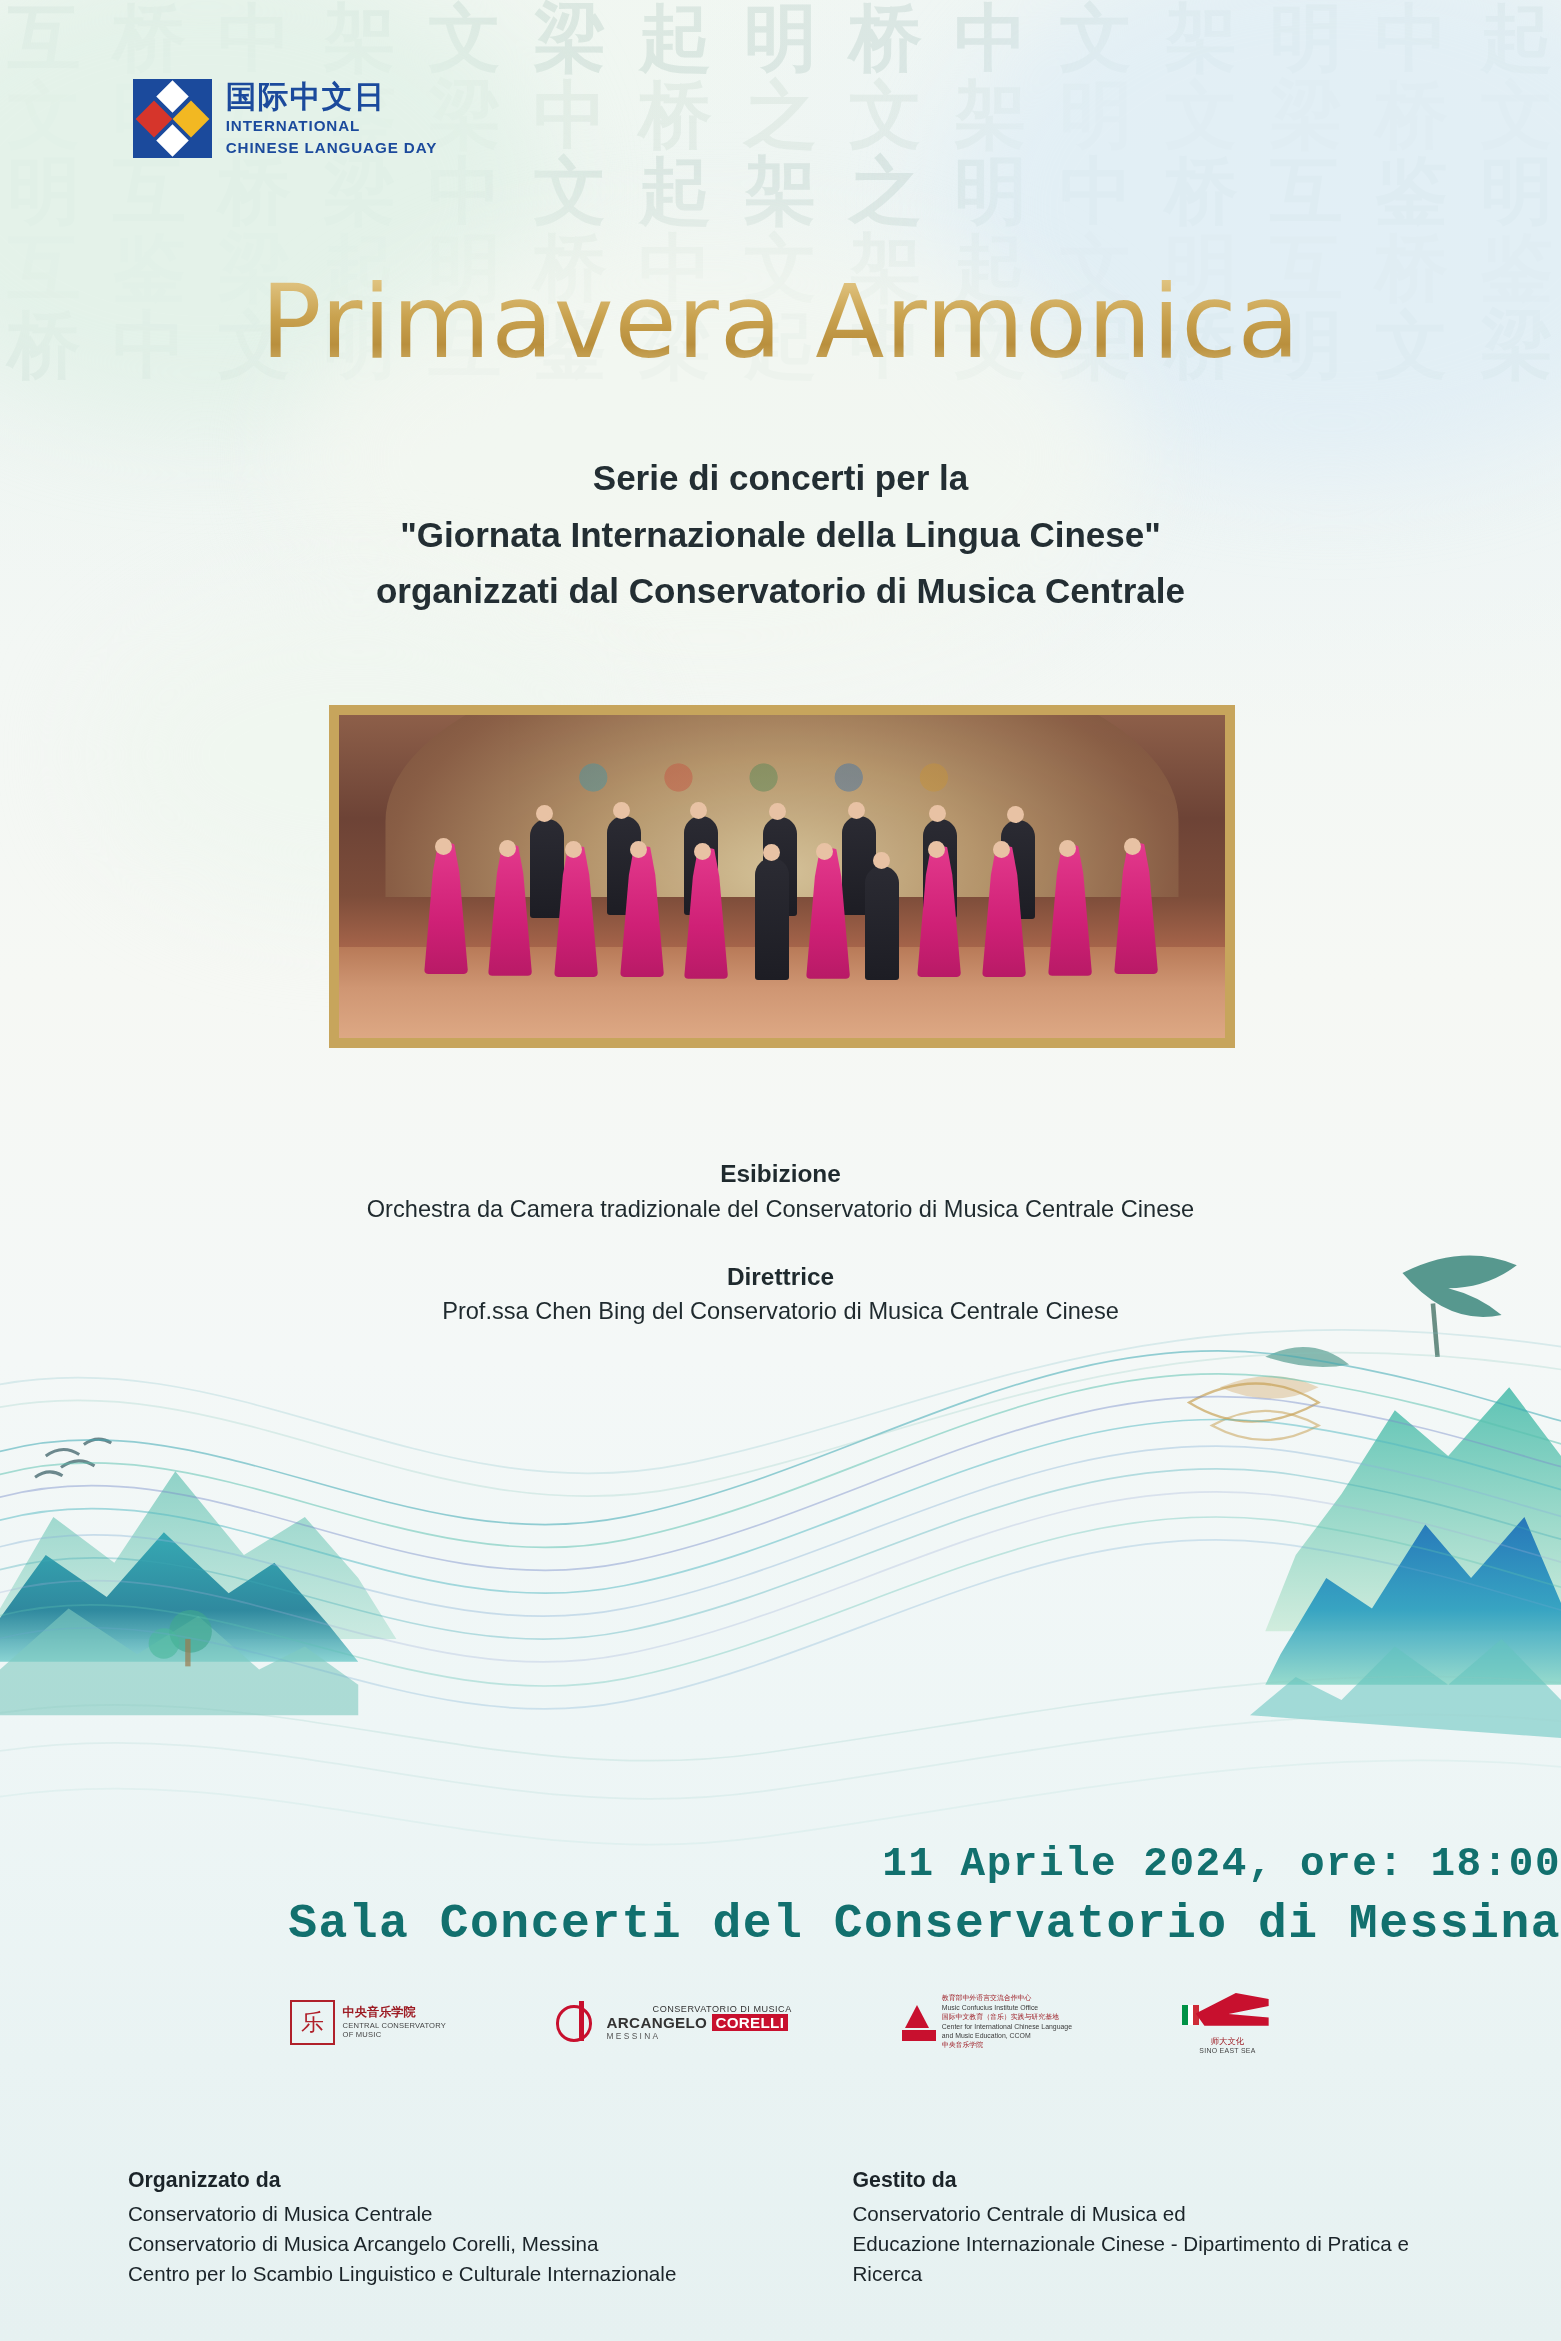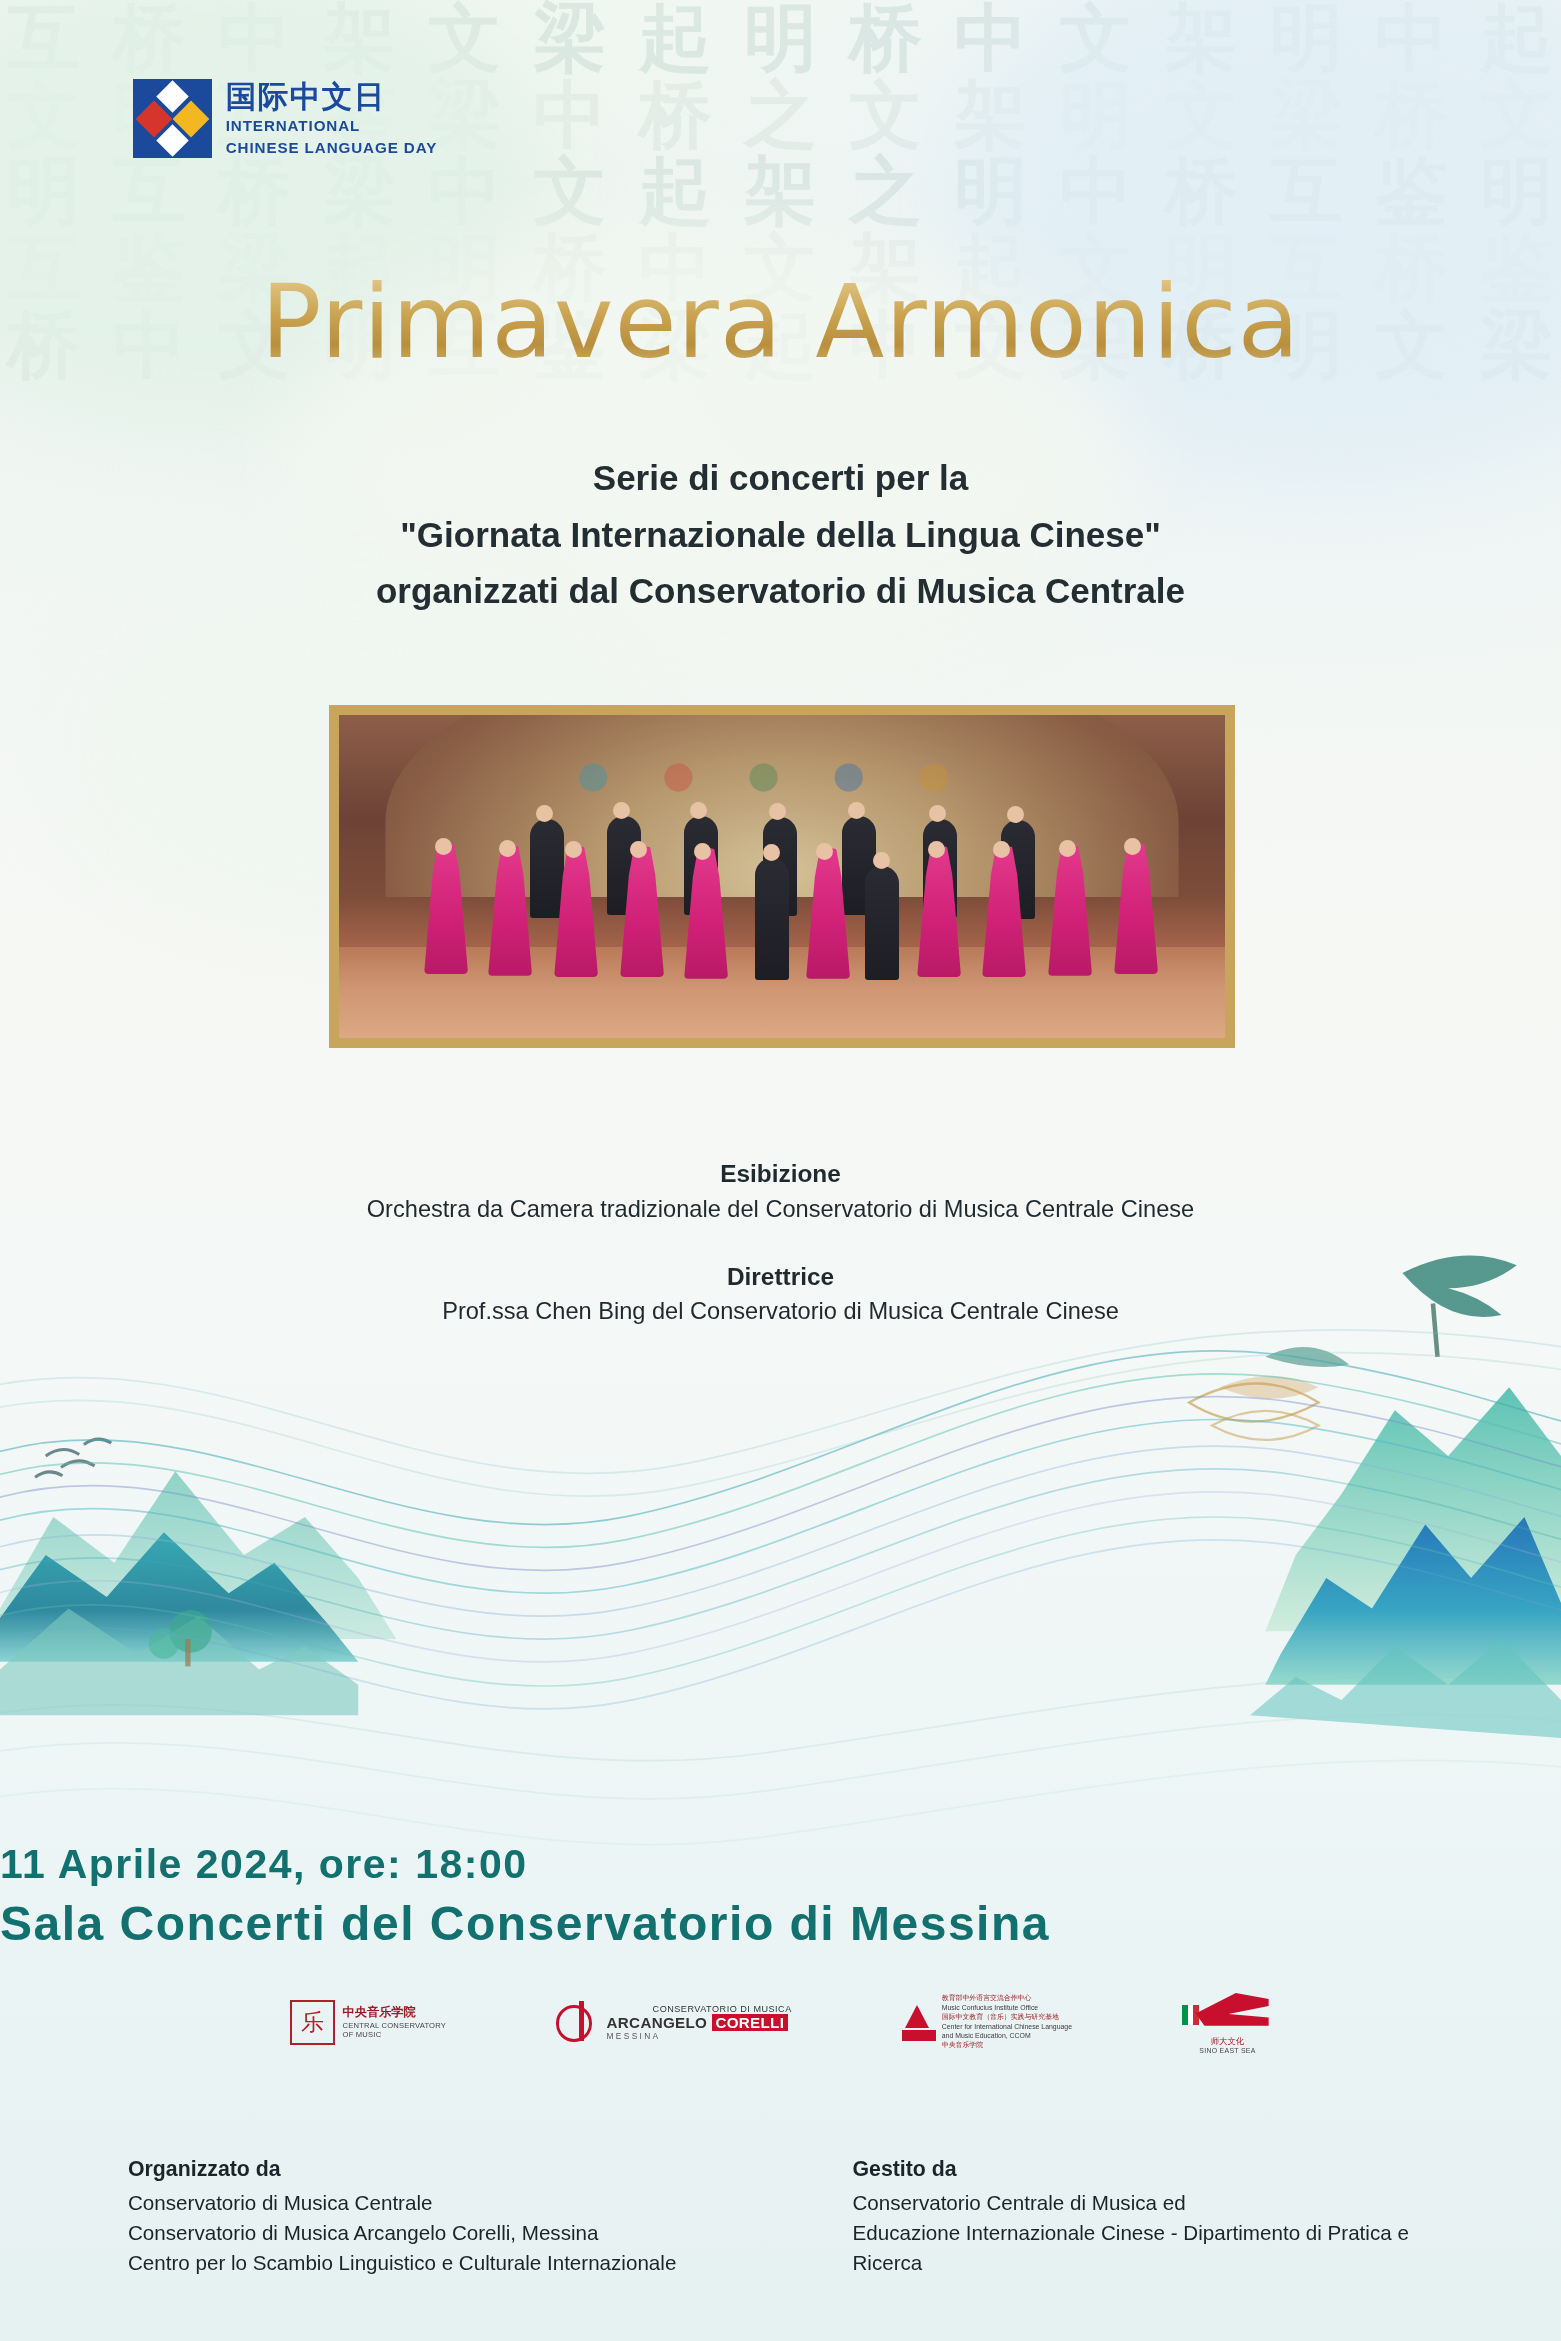--- a/index.html
+++ b/index.html
@@ -229,23 +229,23 @@
   .credits .gap { height: 40px; }
 
   
   .art { position: absolute; left: 0; top: 1029px; width: 1561px; height: 953px; pointer-events: none; }
 
   
   .event-info {
     position: absolute;
     left: 0; right: 0;
     top: 1837px;
-    text-align: left;
+    text-align: right;
     color: #12706e;
-    font-family: Liberation Sans, sans-serif;
+    font-family: Liberation Mono, monospace;
     font-weight: 700;
     letter-spacing: 1.5px;
   }
   .event-info .date { font-size: 41px; line-height: 1.35; }
   .event-info .venue { font-size: 48px; line-height: 1.35; }
 
   
   .sponsors {
     position: absolute;
     left: 290px; top: 1990px;
@@ -296,21 +296,21 @@
 
   
   .footer {
     position: absolute;
     left: 128px; right: 91px;
     top: 2157px;
     display: flex;
     gap: 107px;
     color: #1b2429;
   }
-  .footer .col { flex: 1; }
+  .footer .col { flex: 1; margin-top: 11px; }
   .footer .hd { font-size: 21.3px; font-weight: 700; margin-bottom: 6.1px; }
   .footer .ln { font-size: 20.6px; line-height: 1.45; }
 </style>
 </head>
 <body>
 
 <div class="poster">
 
   <div class="watermark">
     <div class="wm-row">

